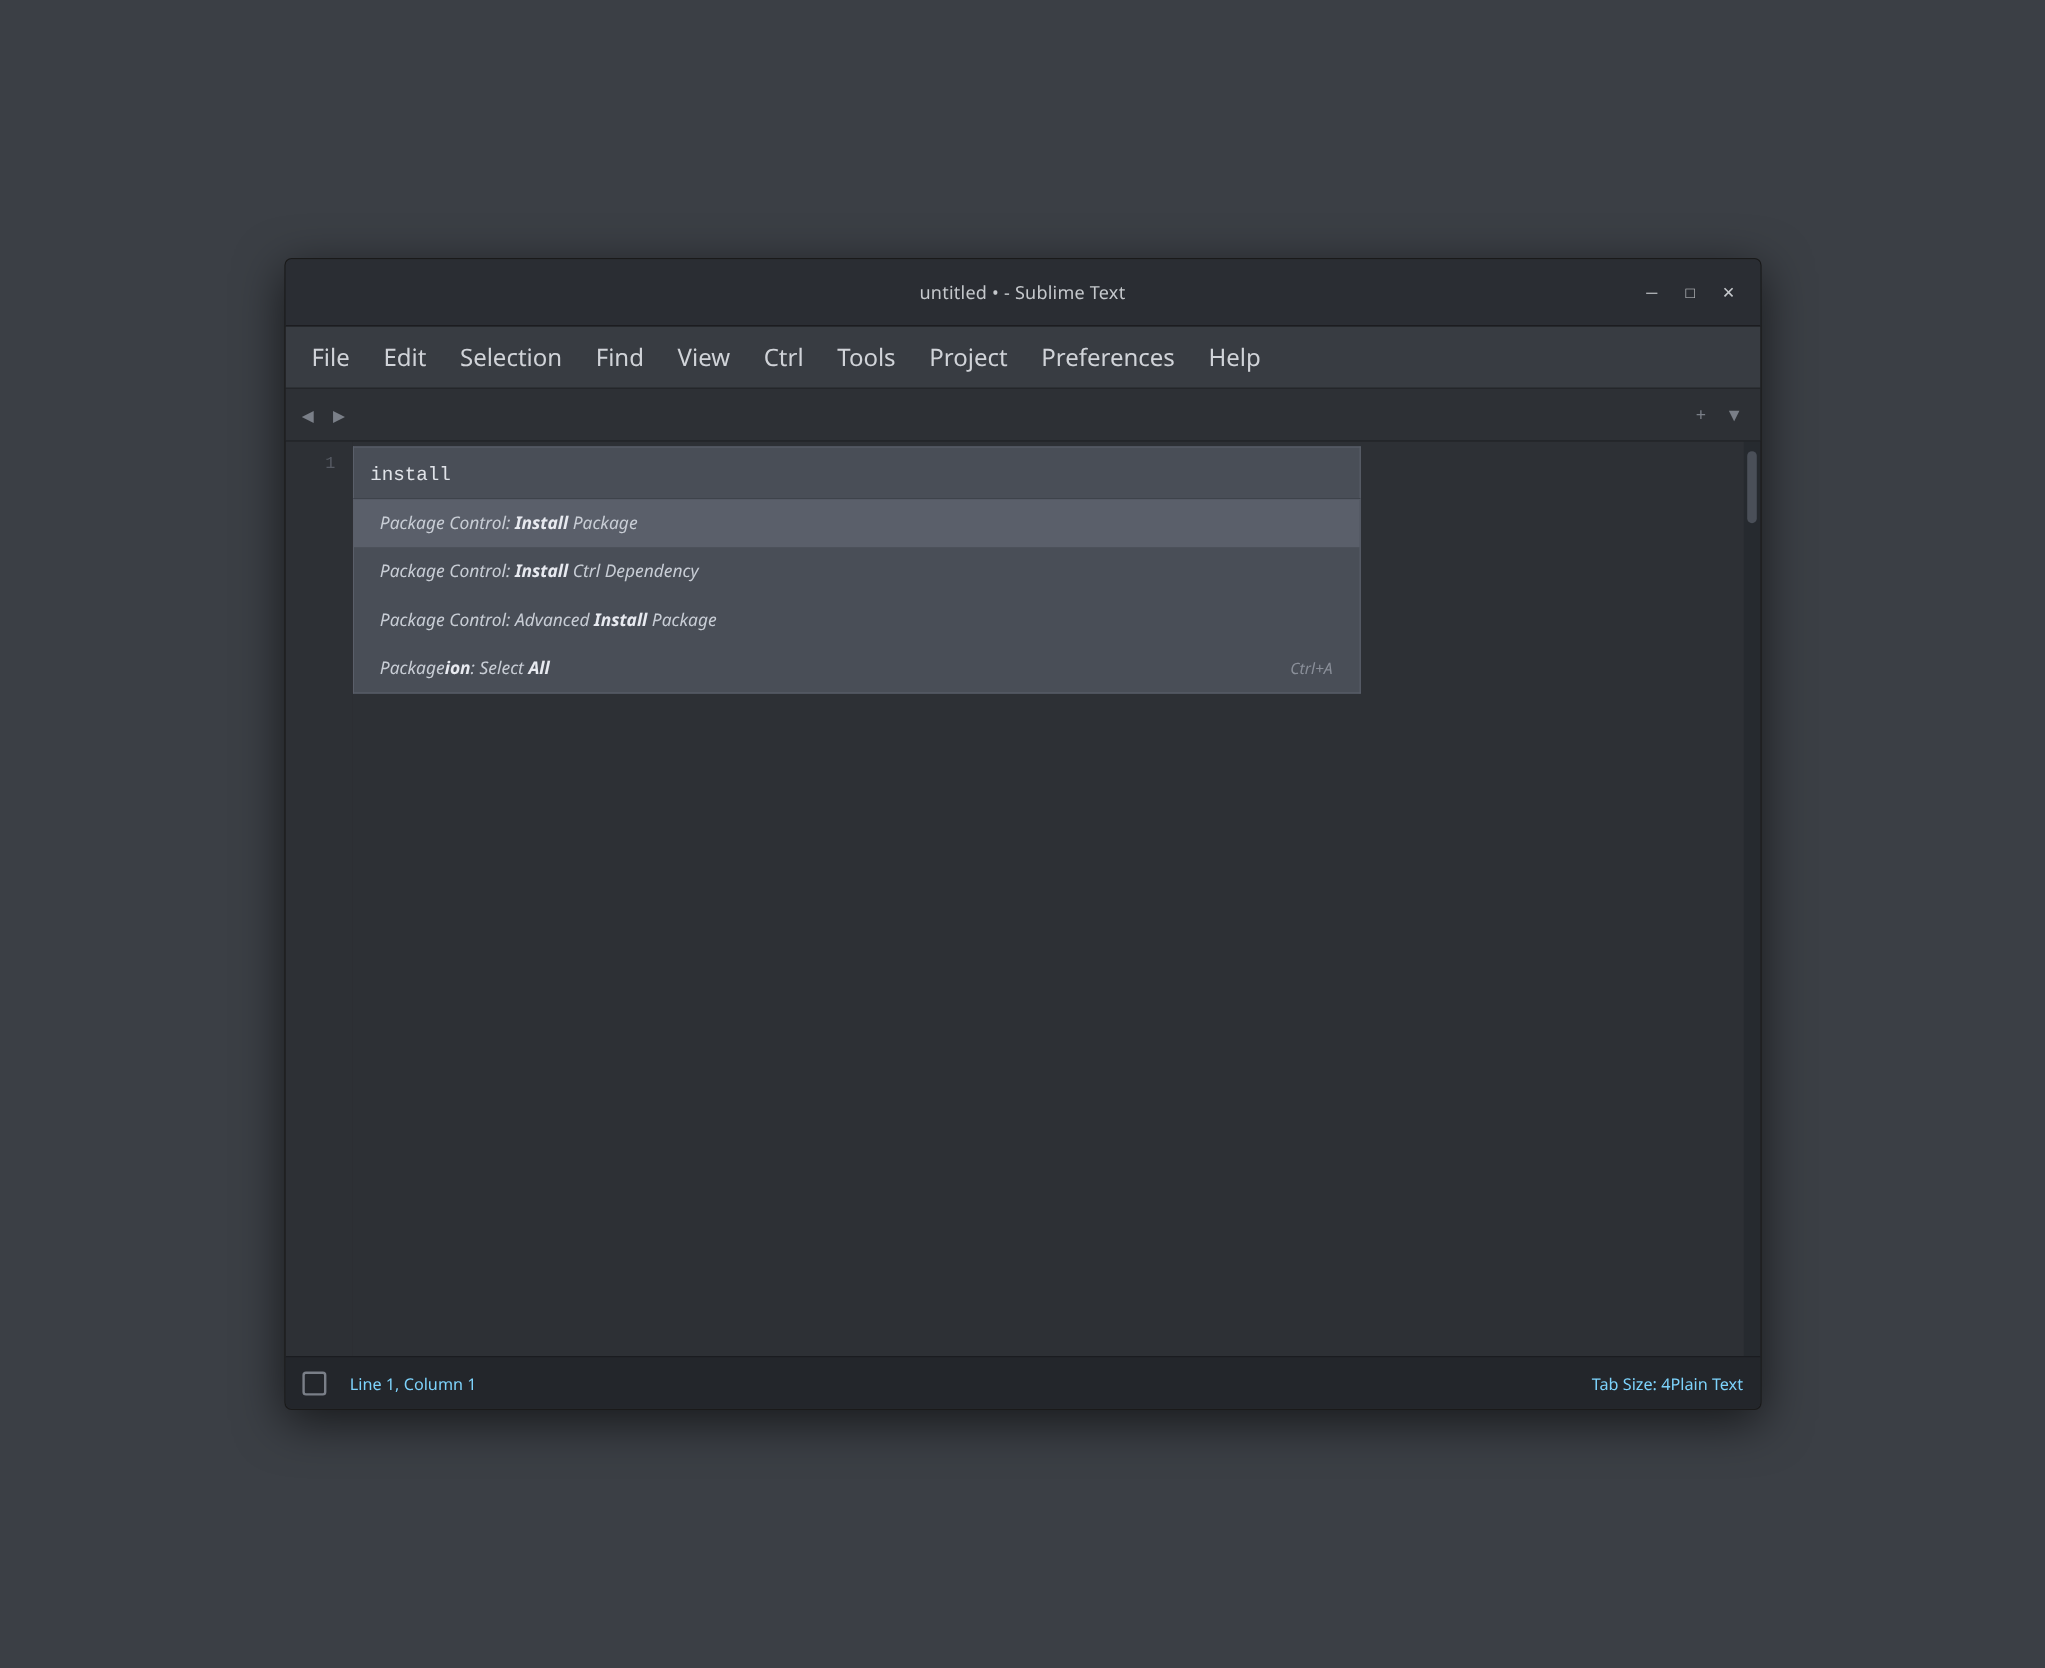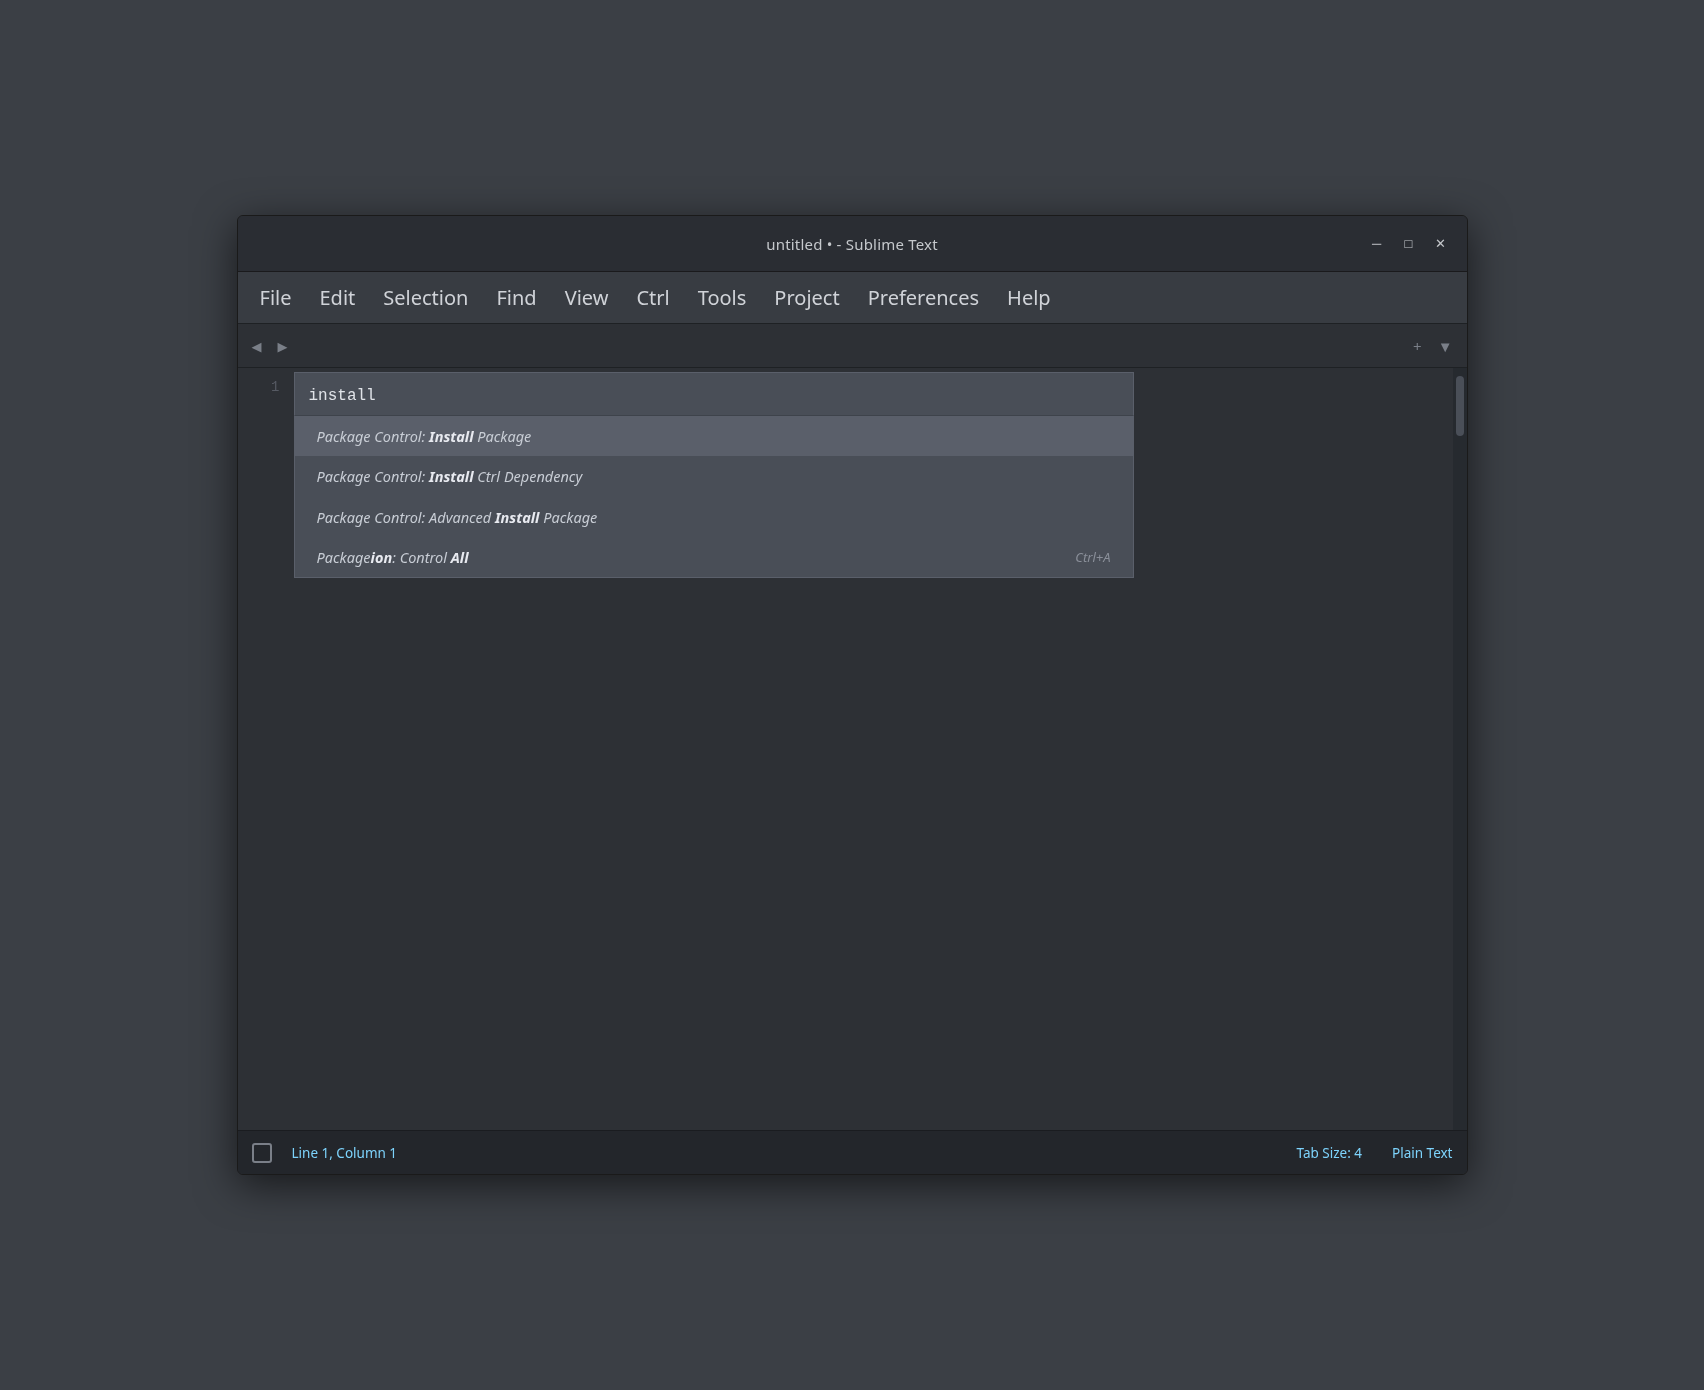--- a/index.html
+++ b/index.html
@@ -257,21 +257,20 @@
     }
 
     .status-text {
       color: #7dd3fc;
       font-size: 13.5px;
     }
 
     .status-right {
       margin-left: auto;
       display: flex;
-      gap: 30px;
     }
 
     .status-right .status-text {
       cursor: pointer;
     }
   </style>
 </head>
 <body>
 
 <div class="window">
@@ -338,21 +337,21 @@
           </div>
 
           <div class="palette-item">
             <span>
               <span>Package Control: Advanced </span><span class="match-bold">Install</span><span> Package</span>
             </span>
           </div>
 
           <div class="palette-item">
             <span>
-              <span>Package</span><span class="match-bold">ion</span><span>: Control </span><span class="match-bold">All</span>
+              <span>Package</span><span class="match-bold">ion</span><span>: Select </span><span class="match-bold">All</span>
             </span>
             <span class="shortcut">Ctrl+A</span>
           </div>
 
         </div>
       </div>
 
     </div>
 
     <div class="scrollbar">

